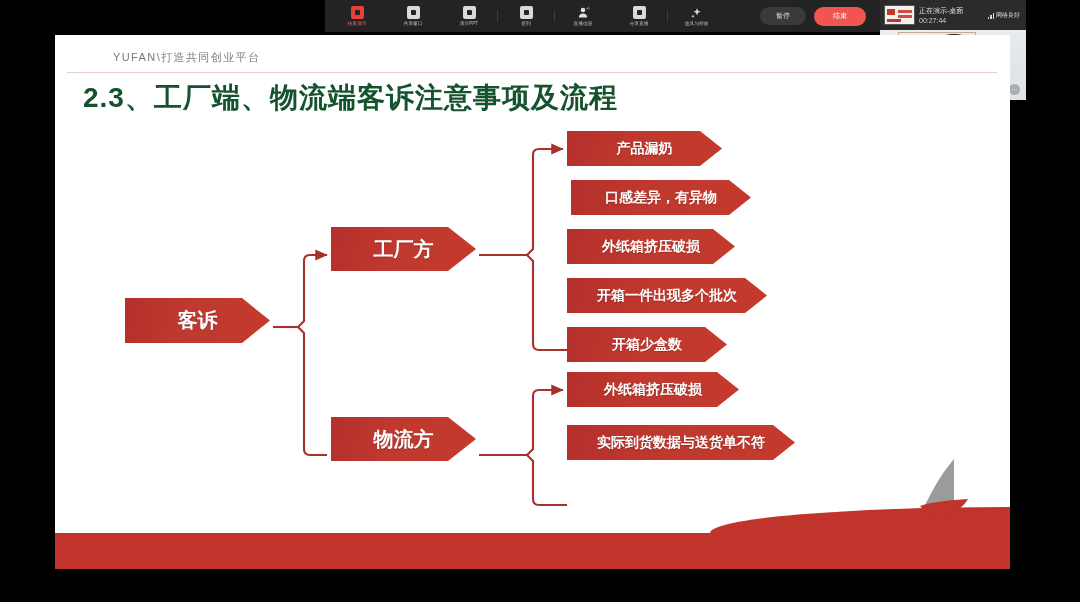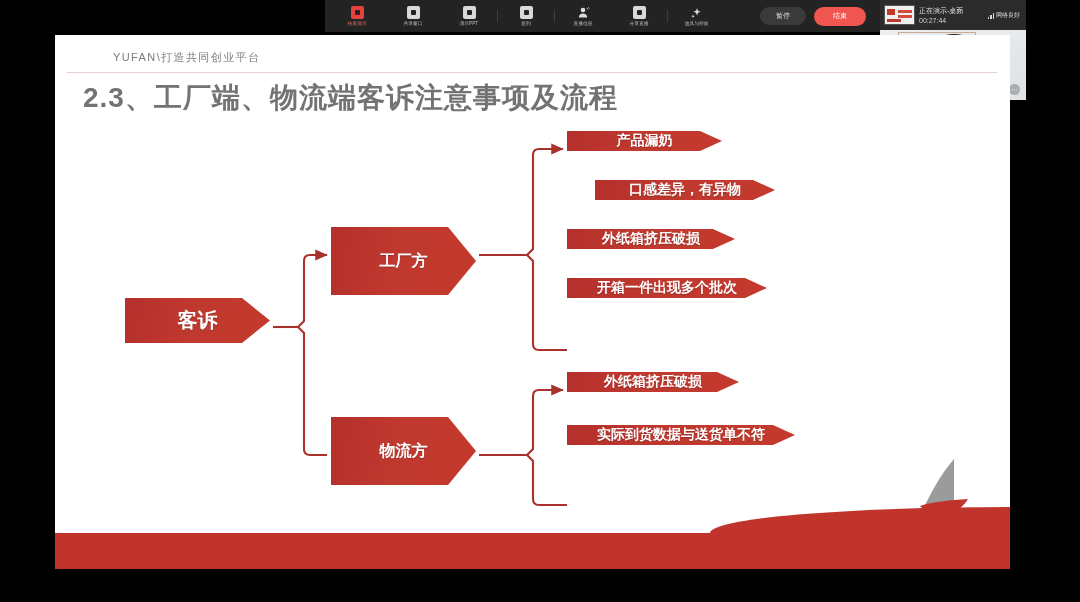--- a/index.html
+++ b/index.html
@@ -133,21 +133,21 @@
   }
   .slide-brand {
     position: absolute; left: 58px; top: 15px;
     font-size: 11px; color: #7a7a7a; letter-spacing: 1.4px;
   }
   .brand-rule {
     position: absolute; left: 12px; top: 37px; width: 930px; height: 1px; background: #e6cfcf;
   }
   .slide-title {
     position: absolute; left: 28px; top: 44px;
-    font-size: 28px; font-weight: 700; color: #737373; letter-spacing: 1px;
+    font-size: 28px; font-weight: 700; color: #14532d; letter-spacing: 1px;
     white-space: nowrap;
   }
   .footer-bar {
     position: absolute; left: 0; bottom: 0; width: 955px; height: 36px; background: #c0342c;
   }
   .wave {
     position: absolute; right: 0; bottom: 36px; width: 300px; height: 26px;
     background: #c0342c;
     border-radius: 300px 0 0 0 / 26px 0 0 0;
   }
@@ -157,25 +157,25 @@
   .diagram { position: absolute; left: 0; top: 0; width: 955px; height: 534px; }
   .node {
     position: absolute;
     display: flex; align-items: center; justify-content: center;
     color: #fff; font-weight: 700;
     background: linear-gradient(100deg,#b5302c 0%,#c0392f 45%,#c4392c 100%);
     text-shadow: 0 1px 1px rgba(0,0,0,0.22);
   }
   .chev { clip-path: polygon(0 0, calc(100% - 28px) 0, 100% 50%, calc(100% - 28px) 100%, 0 100%); }
   .n-root { left: 70px; top: 263px; width: 145px; height: 45px; font-size: 20px; }
-  .n-mid  { width: 145px; height: 68px; font-size: 16px; }
+  .n-mid  { width: 145px; height: 44px; font-size: 20px; }
   .n-f { left: 276px; top: 192px; }
   .n-l { left: 276px; top: 382px; }
   .n-leaf {
-    height: 20px; font-size: 14px;
+    height: 35px; font-size: 14px;
     clip-path: polygon(0 0, calc(100% - 22px) 0, 100% 50%, calc(100% - 22px) 100%, 0 100%);
   }
   svg.links { position: absolute; left: 0; top: 0; width: 955px; height: 534px; overflow: visible; }
 </style>
 </head>
 <body>
 
 <div id="root">
 
   <div class="toolbar">
@@ -298,23 +298,24 @@
       <path d="M472,420 L478,414 L478,361 Q478,355 484,355 L508,355" stroke="#a8312c" stroke-width="2.1" fill="none" marker-end="url(#ah)"></path>
       <path d="M472,420 L478,426 L478,464 Q478,470 484,470 L512,470" stroke="#a8312c" stroke-width="2.1" fill="none"></path>
     </svg>
 
     <div class="diagram">
       <div class="node chev n-root">客诉</div>
       <div class="node chev n-mid n-f">工厂方</div>
       <div class="node chev n-mid n-l">物流方</div>
 
       <div class="node n-leaf" style="left:512px; top:96px;  width:155px;">产品漏奶</div>
-      <div class="node n-leaf" style="left:540px; top:145px; width:180px;">口感差异，有异物</div>
+      <div class="node n-leaf" style="left:516px; top:145px; width:180px;">口感差异，有异物</div>
       <div class="node n-leaf" style="left:512px; top:194px; width:168px;">外纸箱挤压破损</div>
       <div class="node n-leaf" style="left:512px; top:243px; width:200px;">开箱一件出现多个批次</div>
+      <div class="node n-leaf" style="left:512px; top:292px; width:160px;">开箱少盒数</div>
 
       <div class="node n-leaf" style="left:512px; top:337px; width:172px;">外纸箱挤压破损</div>
       <div class="node n-leaf" style="left:512px; top:390px; width:228px;text-align:center;">实际到货数据与送货单不符</div>
     </div>
 
     <div class="wave"></div>
     <svg class="boat" viewBox="0 0 72 66" aria-hidden="true">
       <path d="M44 2 C30 18, 20 38, 14 50 L44 46 Z" fill="#9b9b9b"></path>
       <path d="M10 49 C22 45, 40 43, 58 42 C52 52, 42 57, 30 57 C22 57, 14 54, 10 49 Z" fill="#c0342c"></path>
     </svg>

